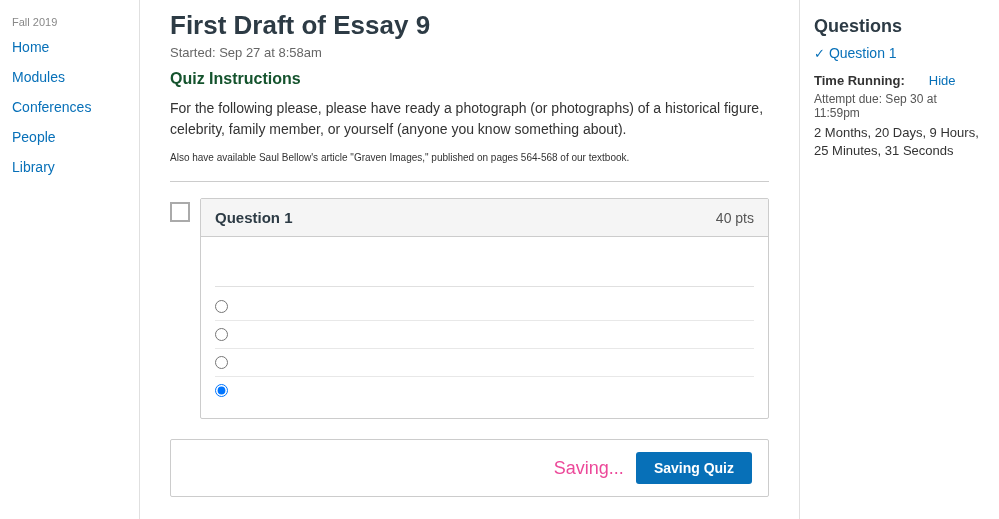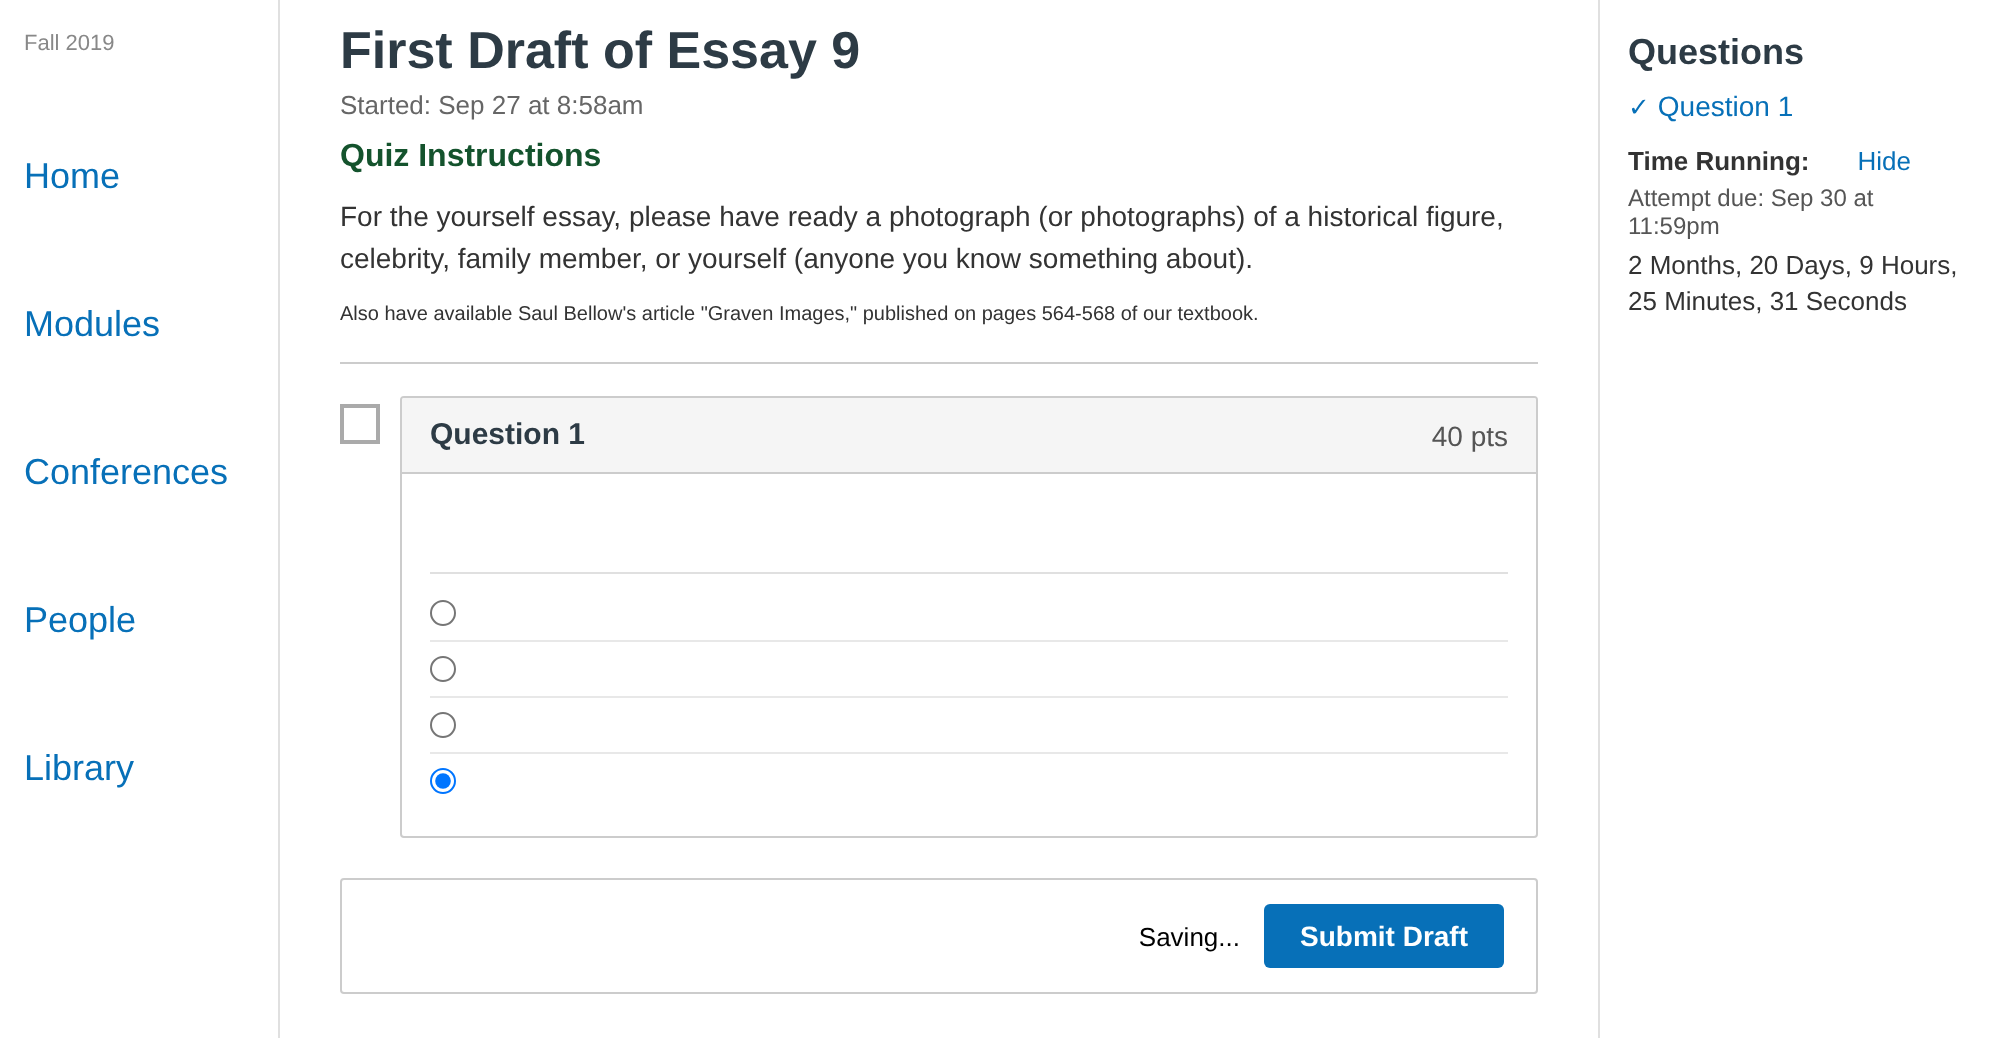--- a/index.html
+++ b/index.html
@@ -3,21 +3,21 @@
   <meta charset="utf-8">
   <style>
     * { box-sizing: border-box; margin: 0; padding: 0; }
     body { font-family: -apple-system, BlinkMacSystemFont, "Segoe UI", Helvetica, Arial, sans-serif; font-size: 14px; color: #333; background: #fff; }
 
     .layout { display: flex; width: 999px; min-height: 519px; }
 
     
     .sidebar { width: 140px; min-width: 140px; background: #fff; border-right: 1px solid #e0e0e0; padding-top: 8px; }
     .sidebar-term { font-size: 11px; color: #888; padding: 8px 12px 4px 12px; }
-    .sidebar-item { display: block; padding: 7px 12px; font-size: 18px; color: #0770b8; text-decoration: none; cursor: pointer; margin-top: 39px; }
+    .sidebar-item { display: block; padding: 7px 12px; font-size: 14px; color: #0770b8; text-decoration: none; cursor: pointer; }
 
     
     .main { flex: 1; padding: 10px 30px 20px 30px; max-width: 760px; }
     .quiz-title { font-size: 26px; font-weight: 700; color: #2d3b45; margin-bottom: 4px; }
     .quiz-started { font-size: 13px; color: #666; margin-bottom: 10px; }
     .quiz-instructions-heading { font-size: 16px; font-weight: 700; color: #14532d; margin-bottom: 10px; }
     .quiz-instructions-text { font-size: 14px; color: #333; line-height: 1.5; margin-bottom: 10px; }
     .quiz-instructions-text2 { font-size: 10px; color: #333; line-height: 1.5; margin-bottom: 16px; }
     .divider { border: none; border-top: 1px solid #ccc; margin-bottom: 16px; }
 
@@ -31,21 +31,21 @@
     .question-pts { font-size: 14px; color: #555; }
     .question-body { padding: 10px 14px 14px 14px; }
     .answer-area { min-height: 40px; border-bottom: 1px solid #e0e0e0; margin-bottom: 0; }
     .answer-options { margin-top: 6px; }
     .radio-row { display: flex; align-items: center; padding: 7px 0; border-bottom: 1px solid #e8e8e8; }
     .radio-row:last-child { border-bottom: none; }
     .radio-row input[type="radio"] { margin-right: 8px; }
 
     
     .bottom-bar { border: 1px solid #ccc; border-radius: 2px; padding: 12px 16px; display: flex; justify-content: flex-end; align-items: center; gap: 12px; margin-top: 10px; }
-    .saving-text { font-size: 13px; color: #000000; }
+    .saving-text { font-size: 18px; color: #ec4899; }
     .submit-btn { background: #0770b8; color: #fff; border: none; border-radius: 3px; padding: 8px 18px; font-size: 14px; cursor: pointer; font-weight: 600; }
 
     
     .right-panel { width: 200px; min-width: 200px; padding: 16px 14px; border-left: 1px solid #e0e0e0; }
     .questions-heading { font-size: 18px; font-weight: 700; color: #2d3b45; margin-bottom: 8px; }
     .question-link-row { display: flex; align-items: center; gap: 4px; margin-bottom: 12px; }
     .check-icon { color: #0770b8; font-size: 13px; }
     .question-link { color: #0770b8; font-size: 14px; text-decoration: none; cursor: pointer; }
     .time-running-row { display: flex; align-items: center; gap: 24px; margin-bottom: 4px; }
     .time-label { font-size: 13px; color: #333; font-weight: 600; }
@@ -64,21 +64,21 @@
     <a class="sidebar-item">Modules</a>
     <a class="sidebar-item">Conferences</a>
     <a class="sidebar-item">People</a>
     <a class="sidebar-item">Library</a>
   </div>
 
   <div class="main">
     <h1 class="quiz-title">First Draft of Essay 9</h1>
     <div class="quiz-started">Started: Sep 27 at 8:58am</div>
     <h2 class="quiz-instructions-heading">Quiz Instructions</h2>
-    <p class="quiz-instructions-text">For the yourself essay, please have ready a photograph (or photographs) of a historical figure, celebrity, family member, or yourself (anyone you know something about).</p>
+    <p class="quiz-instructions-text">For the following please, please have ready a photograph (or photographs) of a historical figure, celebrity, family member, or yourself (anyone you know something about).</p>
     <p class="quiz-instructions-text2">Also have available Saul Bellow's article "Graven Images," published on pages 564-568 of our textbook.</p>
     <hr class="divider">
 
     <div class="question-wrapper">
       <div class="question-bookmark">
         <span class="bookmark-icon"></span>
       </div>
       <div class="question-box">
         <div class="question-header">
           <span class="question-label">Question 1</span>
@@ -103,21 +103,21 @@
               <input type="radio" name="q1" id="r4" checked="" style="">
               <label for="r4"></label>
             </div>
           </div>
         </div>
       </div>
     </div>
 
     <div class="bottom-bar">
       <span class="saving-text">Saving...</span>
-      <button class="submit-btn">Submit Draft</button>
+      <button class="submit-btn">Saving Quiz</button>
     </div>
   </div>
 
   <div class="right-panel">
     <div class="questions-heading">Questions</div>
     <div class="question-link-row">
       <span class="check-icon">✓</span>
       <a class="question-link">Question 1</a>
     </div>
     <div class="time-running-row">

